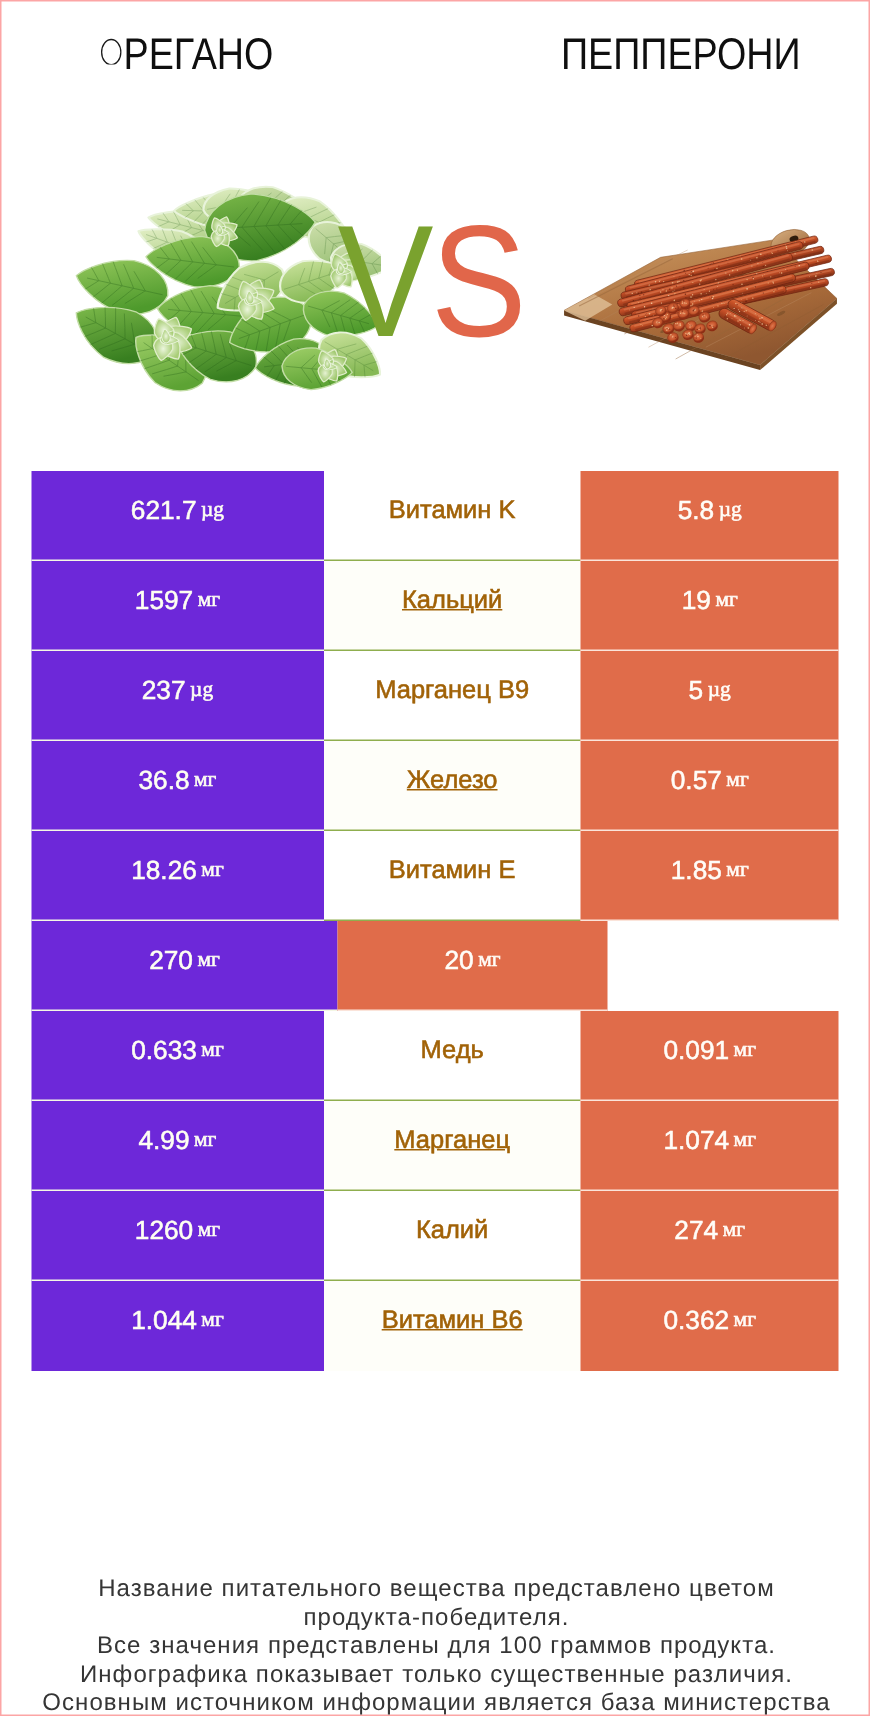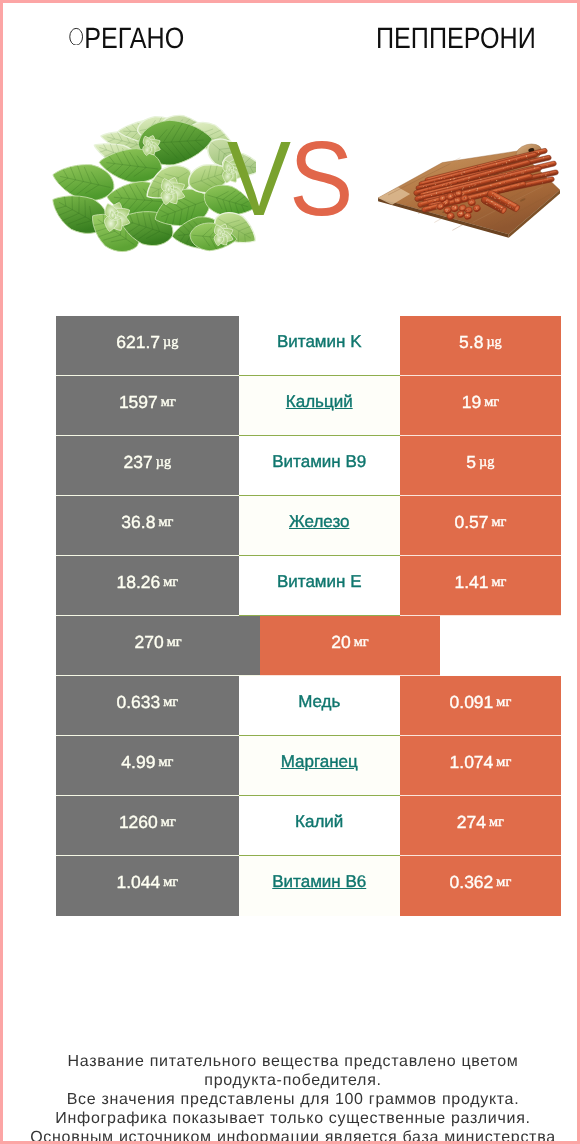--- a/index.html
+++ b/index.html
@@ -1,38 +1,38 @@
 <!DOCTYPE html>
 <html><head>
 <meta charset="utf-8">
 <style>
   html,body{margin:0;padding:0;}
   body{width:580px;height:1144px;background:#fff;font-family:"Liberation Sans",sans-serif;-webkit-font-smoothing:antialiased;text-rendering:geometricPrecision;}
-  .page{position:relative;width:580px;height:1144px;box-sizing:border-box;border:3px solid #fca5a5;background:#fff;overflow:hidden;}
+  .page{position:relative;width:580px;height:1144px;box-sizing:border-box;border:1px solid #fca5a5;background:#fff;overflow:hidden;}
   .title{position:absolute;top:21px;font-size:29.5px;color:#0f0f0f;white-space:nowrap;line-height:1;
          transform:scaleX(0.852);transform-origin:left top;}
   #title-left{left:66px;}
   .tfirst{display:inline-block;width:17.5px;height:19px;position:relative;top:-3.5px;margin-right:0.5px;}
   .tfirst svg{display:block;}
   #title-right{left:373px;}
-  .hero{position:absolute;left:0;top:86px;width:578px;height:185px;}
+  .hero{position:absolute;left:0;top:97px;width:578px;height:185px;}
   .heroimg{position:absolute;}
   .vs{position:absolute;left:223.5px;top:37px;width:130px;height:110px;font-size:106px;line-height:1;
       white-space:nowrap;letter-spacing:-2px;transform:scaleX(0.905);transform-origin:left top;}
   #vs-v{color:#7aa22e;}
   #vs-s{color:#e1664a;}
   .table{position:absolute;left:20px;top:313px;width:538px;height:600px;}
   .row{position:relative;height:60px;display:flex;}
   .cell{position:relative;display:flex;align-items:center;justify-content:center;
         font-size:17.5px;font-weight:normal;-webkit-text-stroke:0.38px currentColor;height:60px;line-height:1;white-space:nowrap;}
   .cell>span{display:inline-block;}
   .c-left>span:not(.sep),.c-right>span:not(.sep){position:relative;top:-3.5px;}
   .c-mid>span:not(.sep){position:relative;top:-4.5px;}
-  .c-left{width:204px;background:#737373;color:#fefff2;margin-left:33px;}
-  .c-mid{width:180px;color:#0f766e;font-size:17px;background:#ffffff;}
+  .c-left{width:204px;background:#6d28d9;color:#fefff2;}
+  .c-mid{width:180px;color:#a16207;font-size:17px;background:#ffffff;}
   .c-mid.alt{background:#fefef9;text-decoration:underline;}
   .c-right{width:180px;background:#e06c4a;color:#fffdf8;}
   .unit{font-size:14.3px;padding-left:3px;font-family:Liberation Serif, serif;}
   .sep{position:absolute;left:0;right:0;bottom:0;height:1.5px;top:auto;}
   .sep-l{background:#f4f7e4;}
   .sep-m{background:#8fae4e;}
   .sep-r{background:#fbe4da;}
   .footer{position:absolute;left:25px;top:1008px;width:530px;text-align:center;font-size:16px;letter-spacing:0.7px;color:#353535;line-height:19.1px;margin-top:41px;}
   .footer div{white-space:normal;}
 </style>
@@ -1216,21 +1216,21 @@
           <span class="sep sep-r"></span>
         </div>
       </div>
       <div class="row">
         <div class="cell c-left">
           <span>237</span>
           <span class="unit">µg</span>
           <span class="sep sep-l"></span>
         </div>
         <div class="cell c-mid">
-          <span>Витамин B9</span>
+          <span>Марганец B9</span>
           <span class="sep sep-m"></span>
         </div>
         <div class="cell c-right">
           <span>5</span>
           <span class="unit">µg</span>
           <span class="sep sep-r"></span>
         </div>
       </div>
       <div class="row">
         <div class="cell c-left">
@@ -1252,21 +1252,21 @@
         <div class="cell c-left">
           <span>18.26</span>
           <span class="unit">мг</span>
           <span class="sep sep-l"></span>
         </div>
         <div class="cell c-mid">
           <span>Витамин E</span>
           <span class="sep sep-m"></span>
         </div>
         <div class="cell c-right">
-          <span>1.41</span>
+          <span>1.85</span>
           <span class="unit">мг</span>
           <span class="sep sep-r"></span>
         </div>
       </div>
       <div class="row">
         <div class="cell c-left">
           <span>270</span>
           <span class="unit">мг</span>
           <span class="sep sep-l"></span>
         </div>

